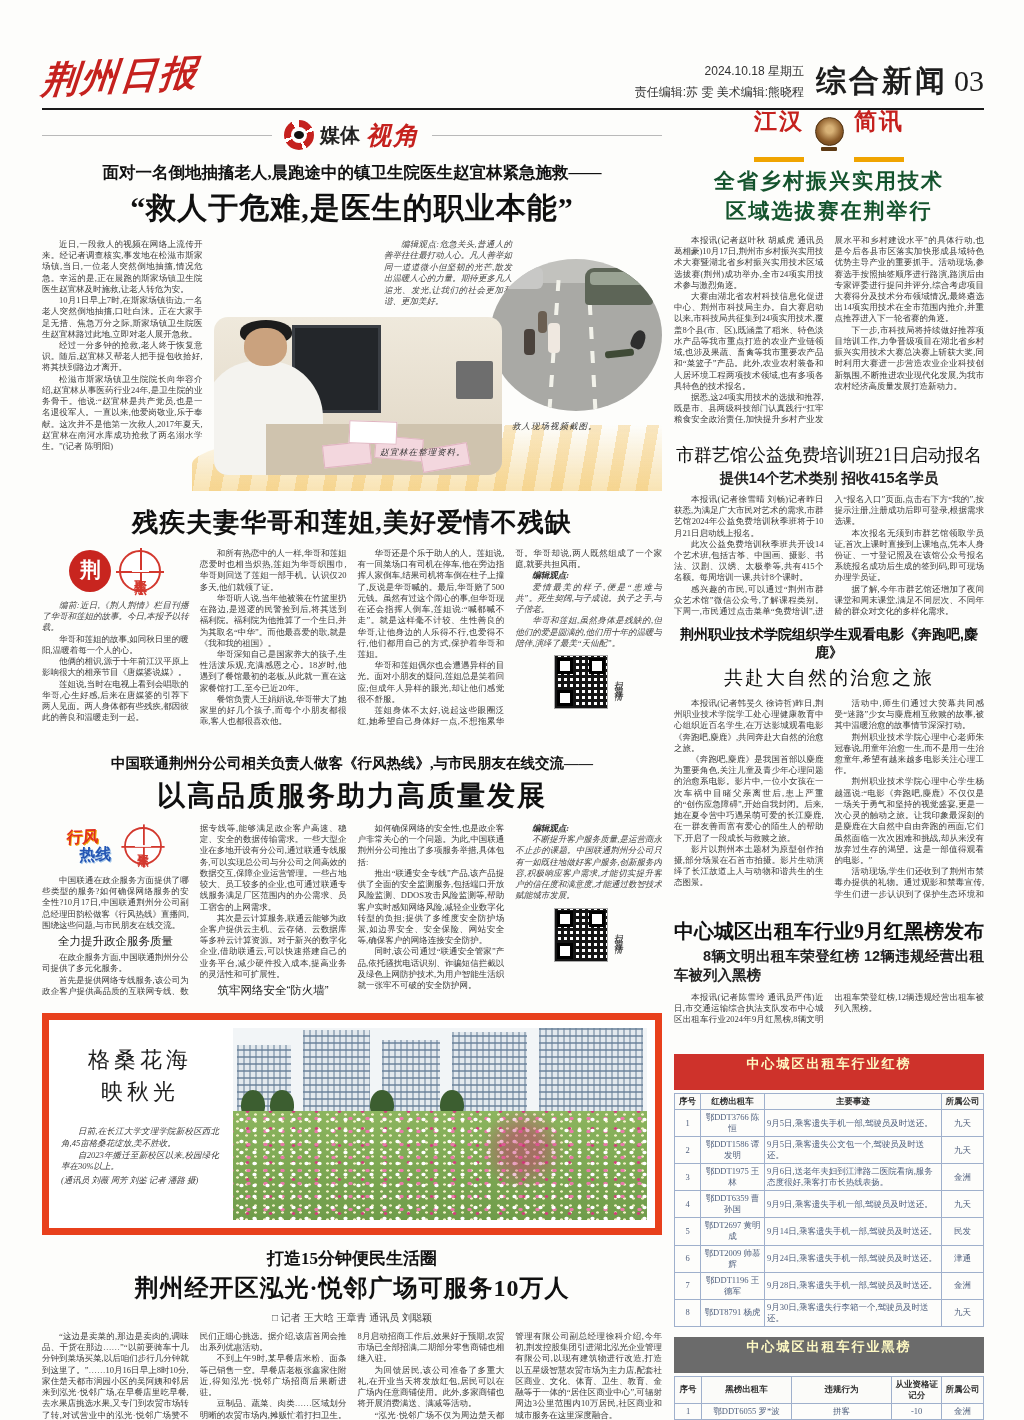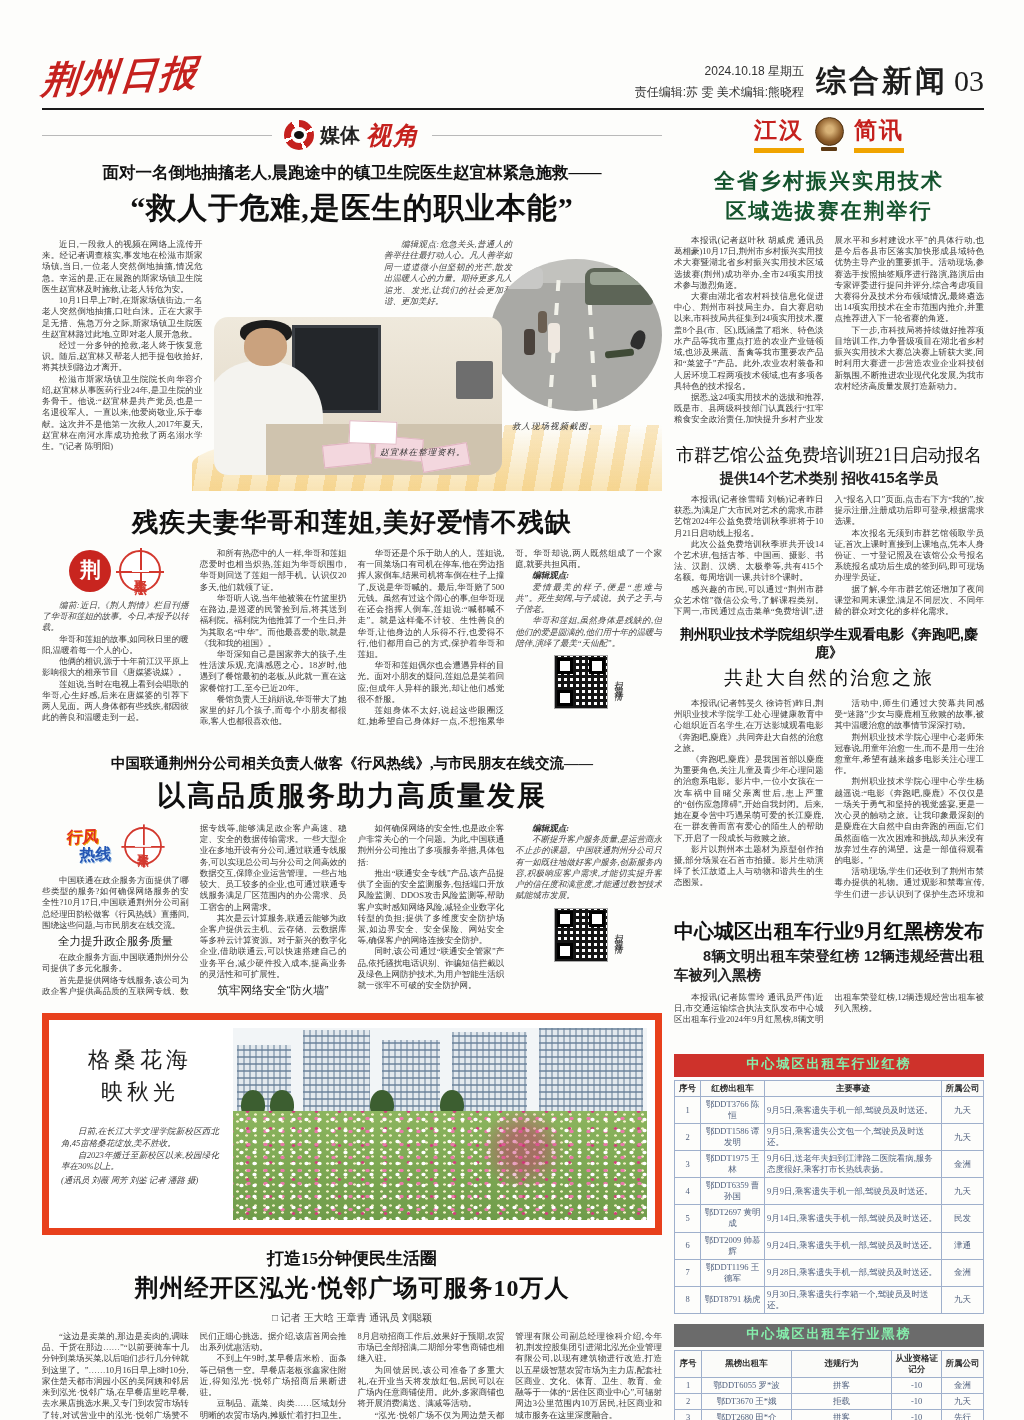--- a/index.html
+++ b/index.html
@@ -22,21 +22,21 @@
   .badge-row{display:flex;align-items:center;height:46px;margin-top:2px;}
   .hline{flex:1;height:1px;background:#b9b9b9;}
   .media-badge{display:flex;align-items:center;gap:6px;margin:0 12px;}
   .eye-icon{width:30px;height:30px;border-radius:50%;position:relative;display:inline-block;
     background:conic-gradient(#c5211e 0 60deg,#fff 60deg 75deg,#c5211e 75deg 150deg,#fff 150deg 165deg,#c5211e 165deg 240deg,#fff 240deg 255deg,#c5211e 255deg 330deg,#fff 330deg 345deg);}
   .eye-core{position:absolute;left:7px;top:7px;width:16px;height:16px;border-radius:50%;background:#fff;}
   .eye-core::after{content:"";position:absolute;left:3px;top:4px;width:10px;height:8px;border-radius:50%;background:#111;}
   .mb-t1{font-size:20px;font-weight:bold;color:#222;}
   .mb-t2{font-size:25px;font-weight:bold;color:#c5211e;font-style:italic;letter-spacing:2px;}
   .jh-badge{display:flex;align-items:center;justify-content:center;gap:10px;height:48px;}
-  .jh-text{font-size:23px;font-weight:bold;color:#c5211e;border-bottom:5px solid #f0a400;padding-bottom:2px;letter-spacing:2px;}
+  .jh-text{font-size:23px;font-weight:bold;color:#c5211e;border-bottom:5px solid #f0a400;padding-bottom:20px;letter-spacing:2px;}
   .drum-icon{width:30px;height:34px;display:inline-flex;flex-direction:column;align-items:center;}
   .drum-circle{width:27px;height:27px;border-radius:50%;background:radial-gradient(circle at 50% 42%,#d8b277 18%,#8a5a28 60%,#5e3a14 100%);border:1px solid #4c2f10;}
   .drum-base{width:16px;height:4px;background:#5e3a14;margin-top:1px;border-radius:1px;}
   
   .kicker{font-weight:bold;text-align:center;color:#111;}
   .a1-kicker{font-size:16.5px;margin:4px 0 0;}
   .a1-title{font-size:30px;font-weight:bold;text-align:center;margin:4px 0 10px;letter-spacing:1px;color:#101010;}
   h1,h2{padding:0;}
   .cols{font-size:8.5px;line-height:1.32;text-align:justify;overflow:hidden;column-fill:auto;column-gap:11px;color:#3a3a3a;}
   .cols p{margin:0;text-indent:2em;}
@@ -133,21 +133,21 @@
   .r2-sub{font-size:14.5px;font-weight:bold;text-align:center;margin:0 0 6px;color:#222;font-family:"Liberation Sans",sans-serif;}
   .r2h{height:124px;}
   .r3-title{font-size:14px;font-weight:bold;text-align:center;margin:6px 0 0;color:#101010;font-family:"Liberation Sans",sans-serif;}
   .r3-sub{font-size:19px;font-weight:normal;text-align:center;margin:3px 0 7px;color:#101010;letter-spacing:2px;}
   .r3h{height:212px;}
   .r4-title{font-size:20px;font-weight:bold;text-align:center;margin:8px 0 2px;color:#101010;}
   .r4-sub{font-size:14.5px;font-weight:bold;color:#222;margin:0 0 6px;text-indent:2em;text-align:justify;font-family:"Liberation Sans",sans-serif;line-height:1.35;}
   .r4h{height:54px;}
   
   .tbl{margin-top:4px;}
-  .tbl-banner{height:23px;line-height:20px;text-align:center;color:#86efac;font-size:13px;font-weight:bold;font-family:"Liberation Sans",sans-serif;letter-spacing:2px;}
+  .tbl-banner{height:36px;line-height:20px;text-align:center;color:#fef9c3;font-size:13px;font-weight:bold;font-family:"Liberation Sans",sans-serif;letter-spacing:2px;}
   .red-banner{background:#ce322b;}
   .black-banner{background:#6b6b6b;}
   .tbl table{width:100%;border-collapse:collapse;margin-top:3px;table-layout:fixed;}
   .tbl th,.tbl td{border:1px solid #9fb0cc;font-size:8.5px;padding:2px 2px;text-align:center;color:#4f5f7d;line-height:1.3;overflow:hidden;word-break:break-all;}
   .tbl th{color:#2e2e2e;font-weight:bold;background:#fbfbf9;}
   .tbl.red td.deeds{text-align:left;}
   .tbl td.deeds{text-align:left;}
   .blackgap{margin-top:10px;}
 </style>
 </head>

